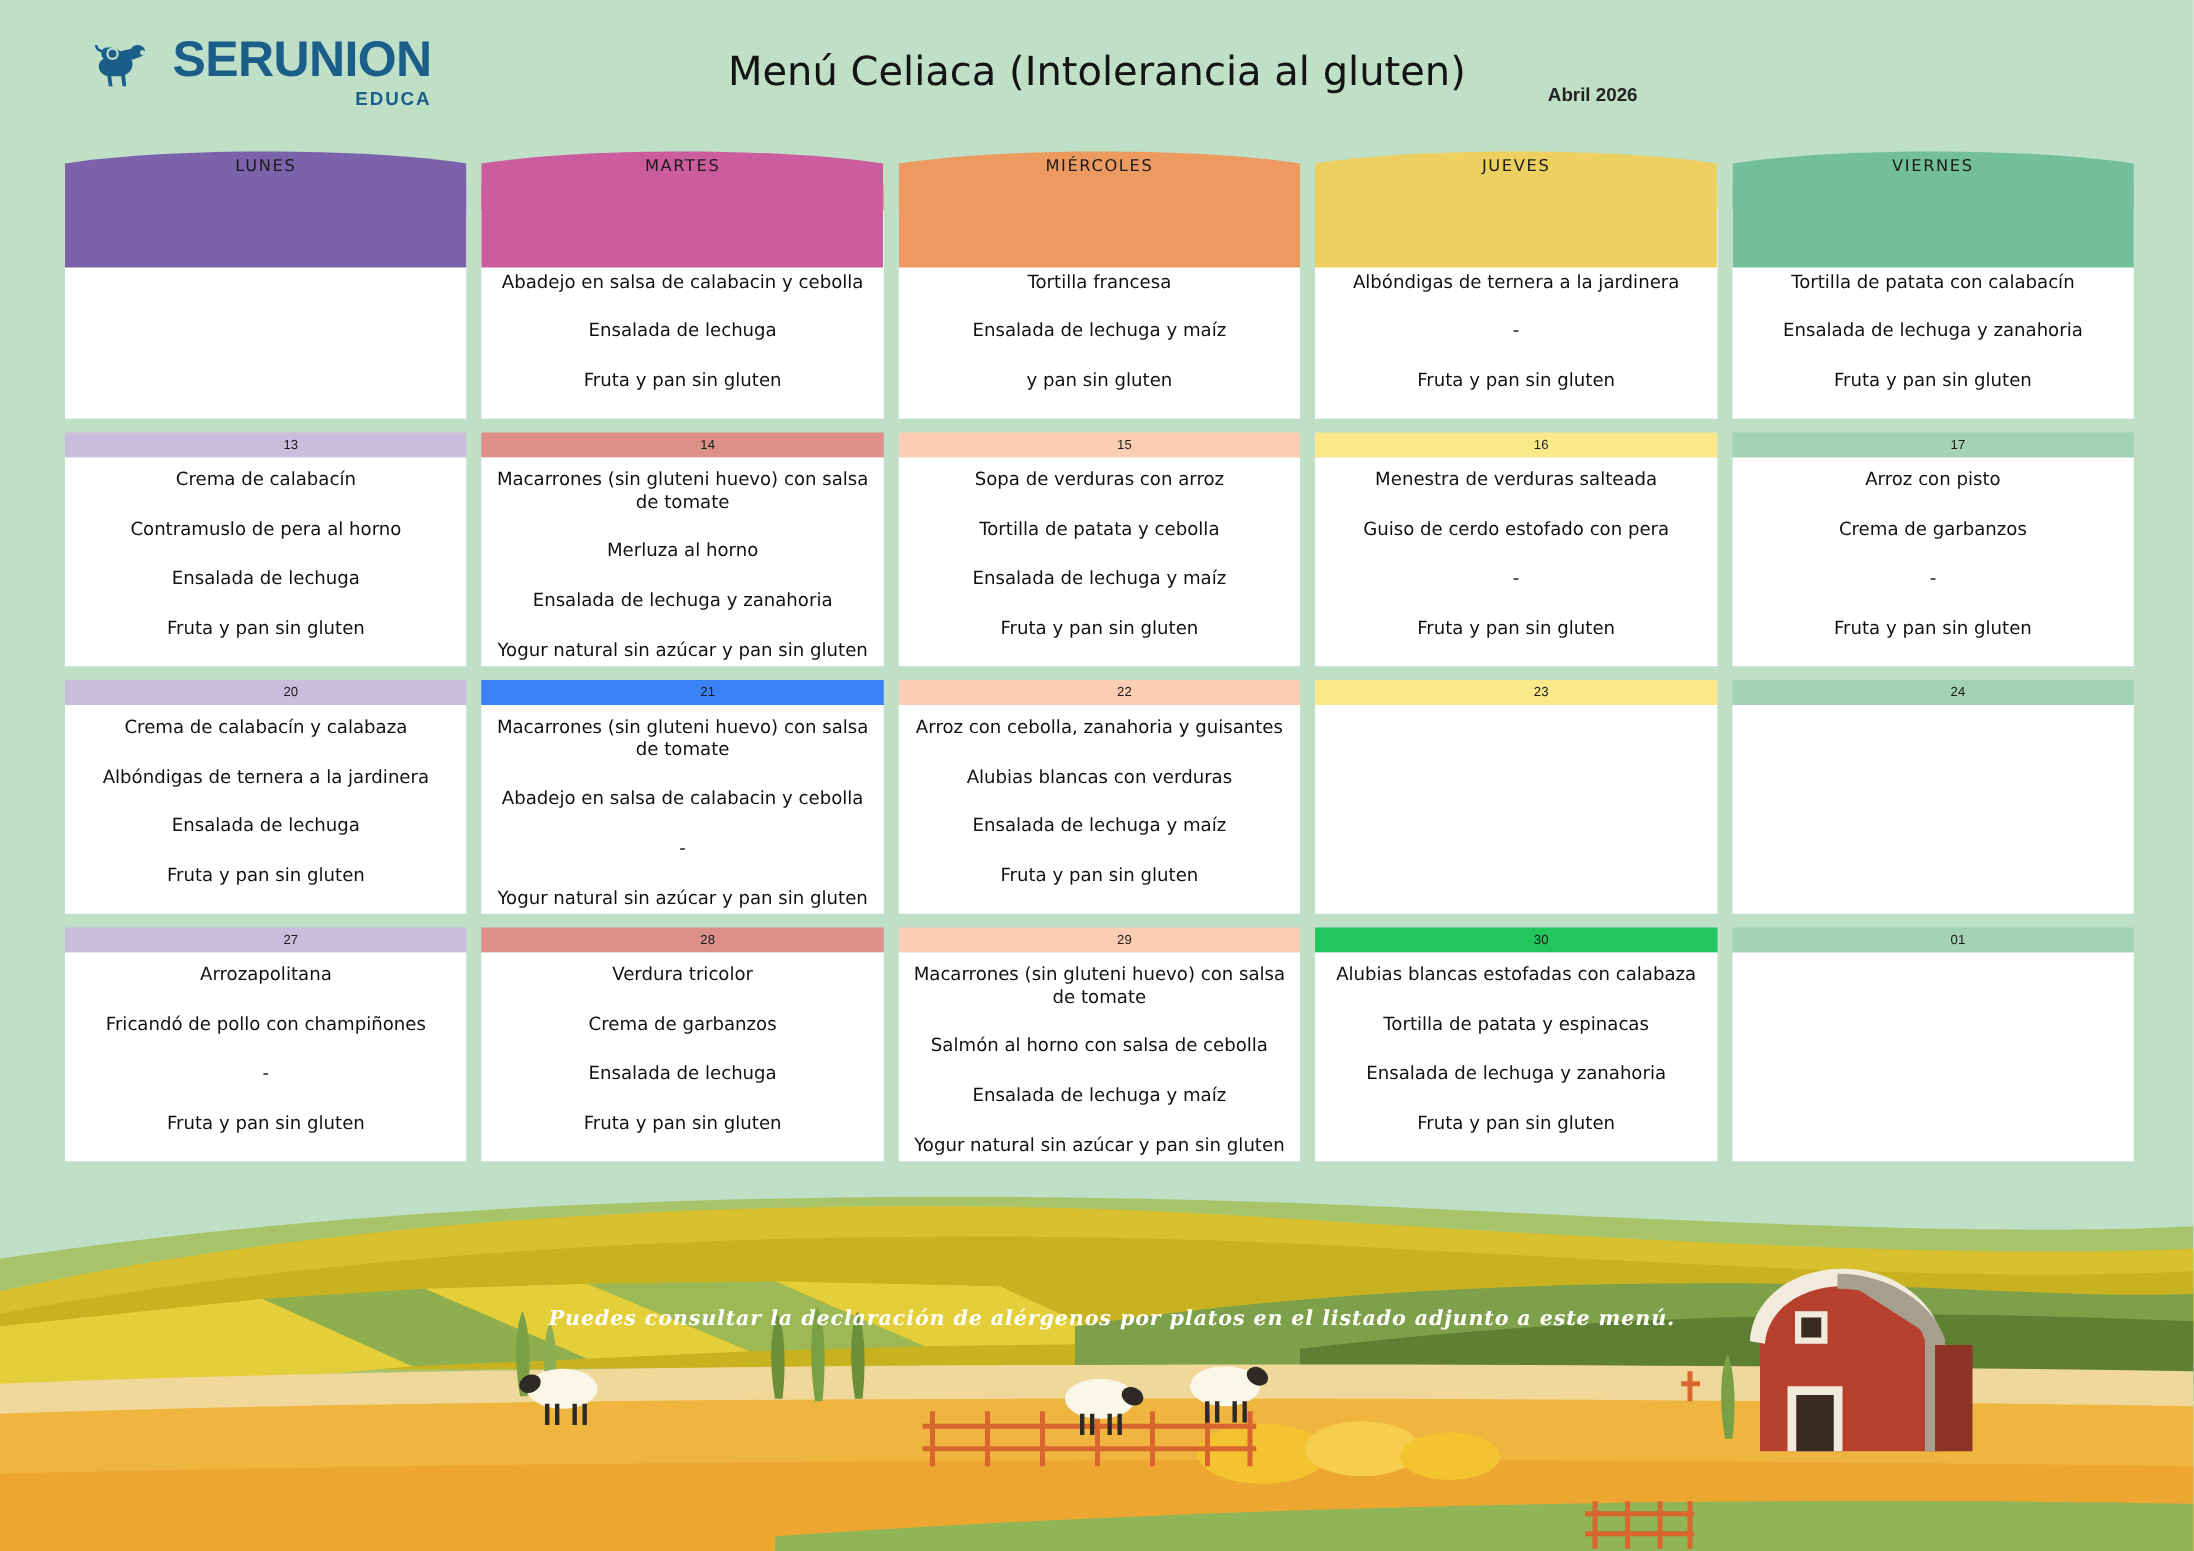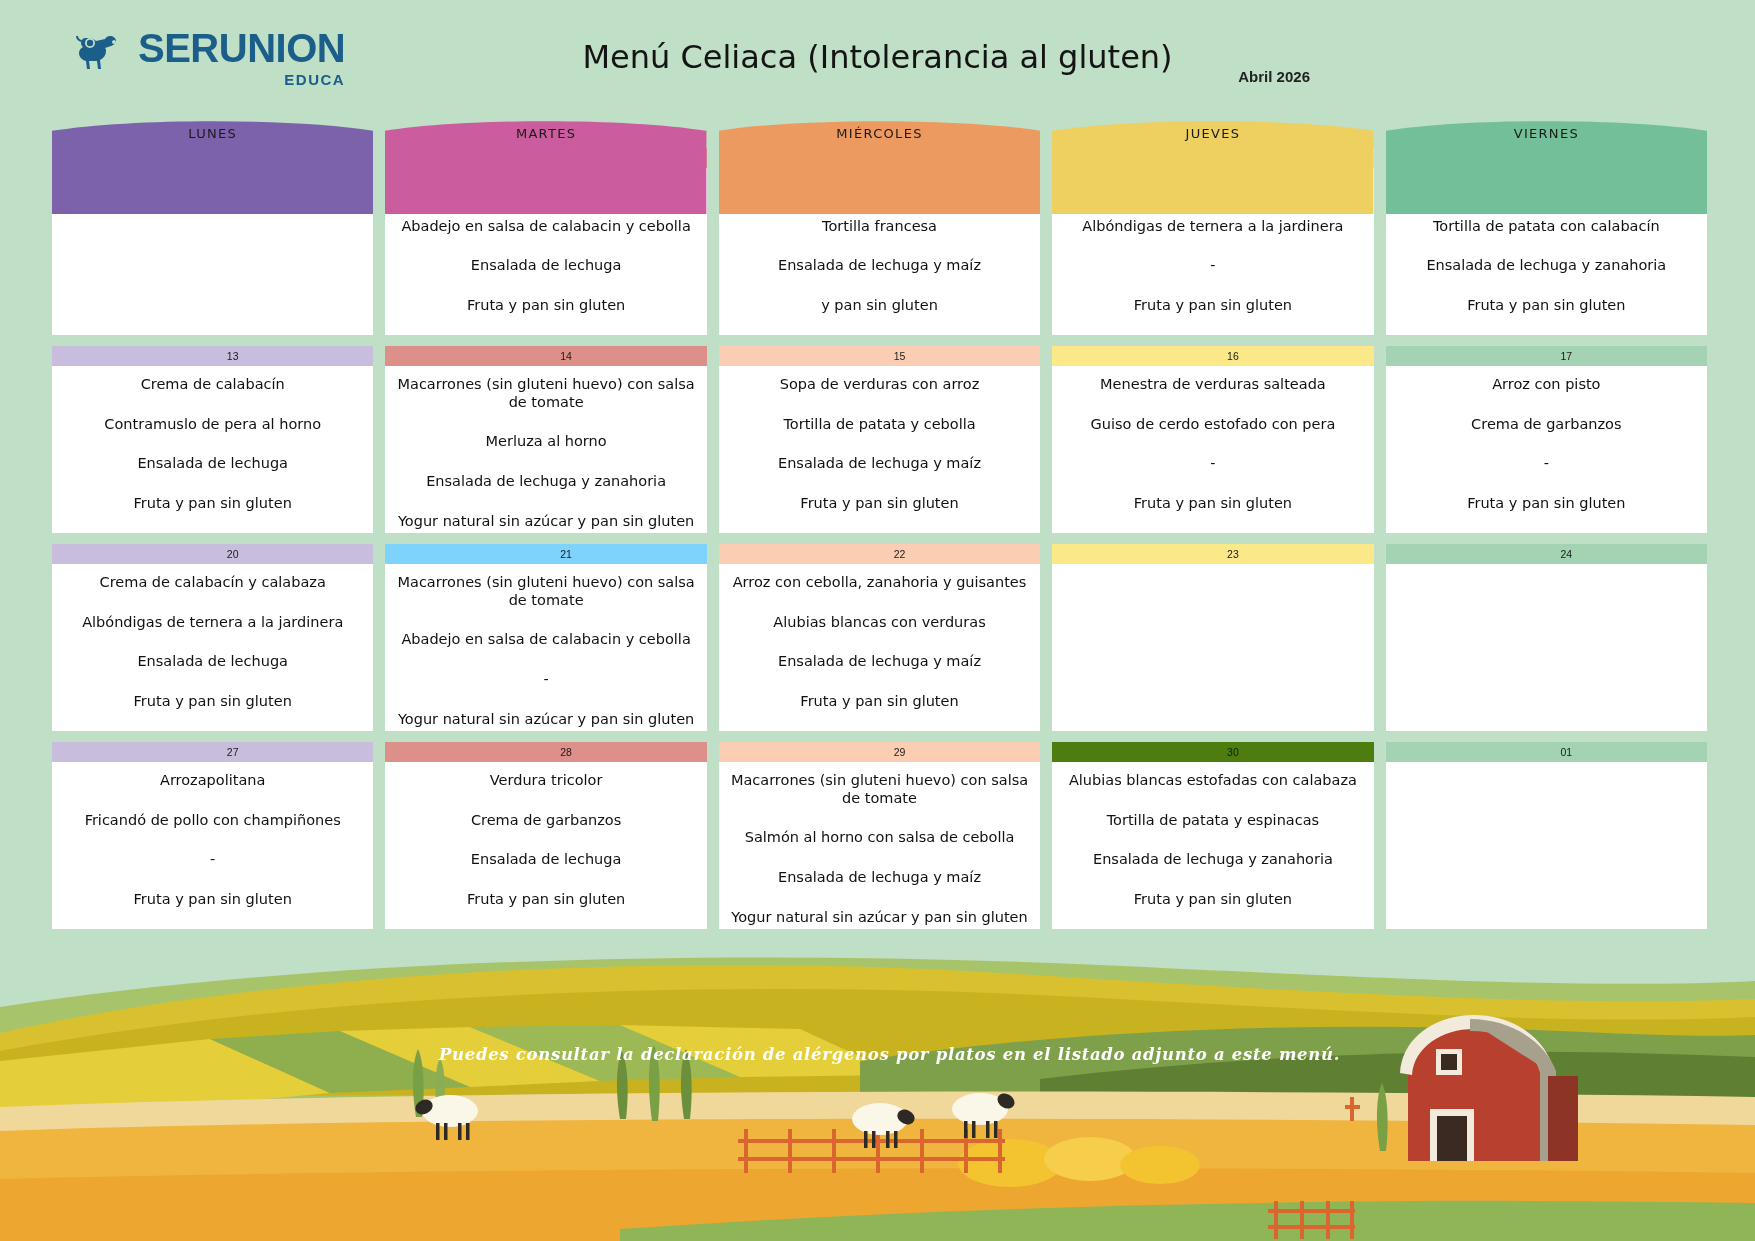--- a/index.html
+++ b/index.html
@@ -259,21 +259,21 @@
         <div class="week-block">
           <div class="date-bar" style="background: rgb(221, 143, 138);">14</div>
           <div class="cell">
             <div class="dish">Macarrones (sin gluteni huevo) con salsa de tomate</div>
             <div class="dish">Merluza al horno</div>
             <div class="dish">Ensalada de lechuga y zanahoria</div>
             <div class="dish">Yogur natural sin azúcar y pan sin gluten</div>
           </div>
         </div>
         <div class="week-block">
-          <div class="date-bar" style="background: #7dd3fc;">21</div>
+          <div class="date-bar" style="background: #3b82f6;">21</div>
           <div class="cell">
             <div class="dish">Macarrones (sin gluteni huevo) con salsa de tomate</div>
             <div class="dish">Abadejo en salsa de calabacin y cebolla</div>
             <div class="dish">-</div>
             <div class="dish">Yogur natural sin azúcar y pan sin gluten</div>
           </div>
         </div>
         <div class="week-block">
           <div class="date-bar" style="background: rgb(221, 143, 138);">28</div>
           <div class="cell">
@@ -356,21 +356,21 @@
         <div class="week-block">
           <div class="date-bar" style="background: rgb(251, 232, 136);">23</div>
           <div class="cell blank">
             <div class="dish empty">&nbsp;</div>
             <div class="dish empty">&nbsp;</div>
             <div class="dish empty">&nbsp;</div>
             <div class="dish empty">&nbsp;</div>
           </div>
         </div>
         <div class="week-block">
-          <div class="date-bar" style="background: #4d7c0f;">30</div>
+          <div class="date-bar" style="background: #22c55e;">30</div>
           <div class="cell">
             <div class="dish">Alubias blancas estofadas con calabaza</div>
             <div class="dish">Tortilla de patata y espinacas</div>
             <div class="dish">Ensalada de lechuga y zanahoria</div>
             <div class="dish">Fruta  y pan sin gluten</div>
           </div>
         </div>
       </div>
       <div class="day-col">
         <div class="col-head">

